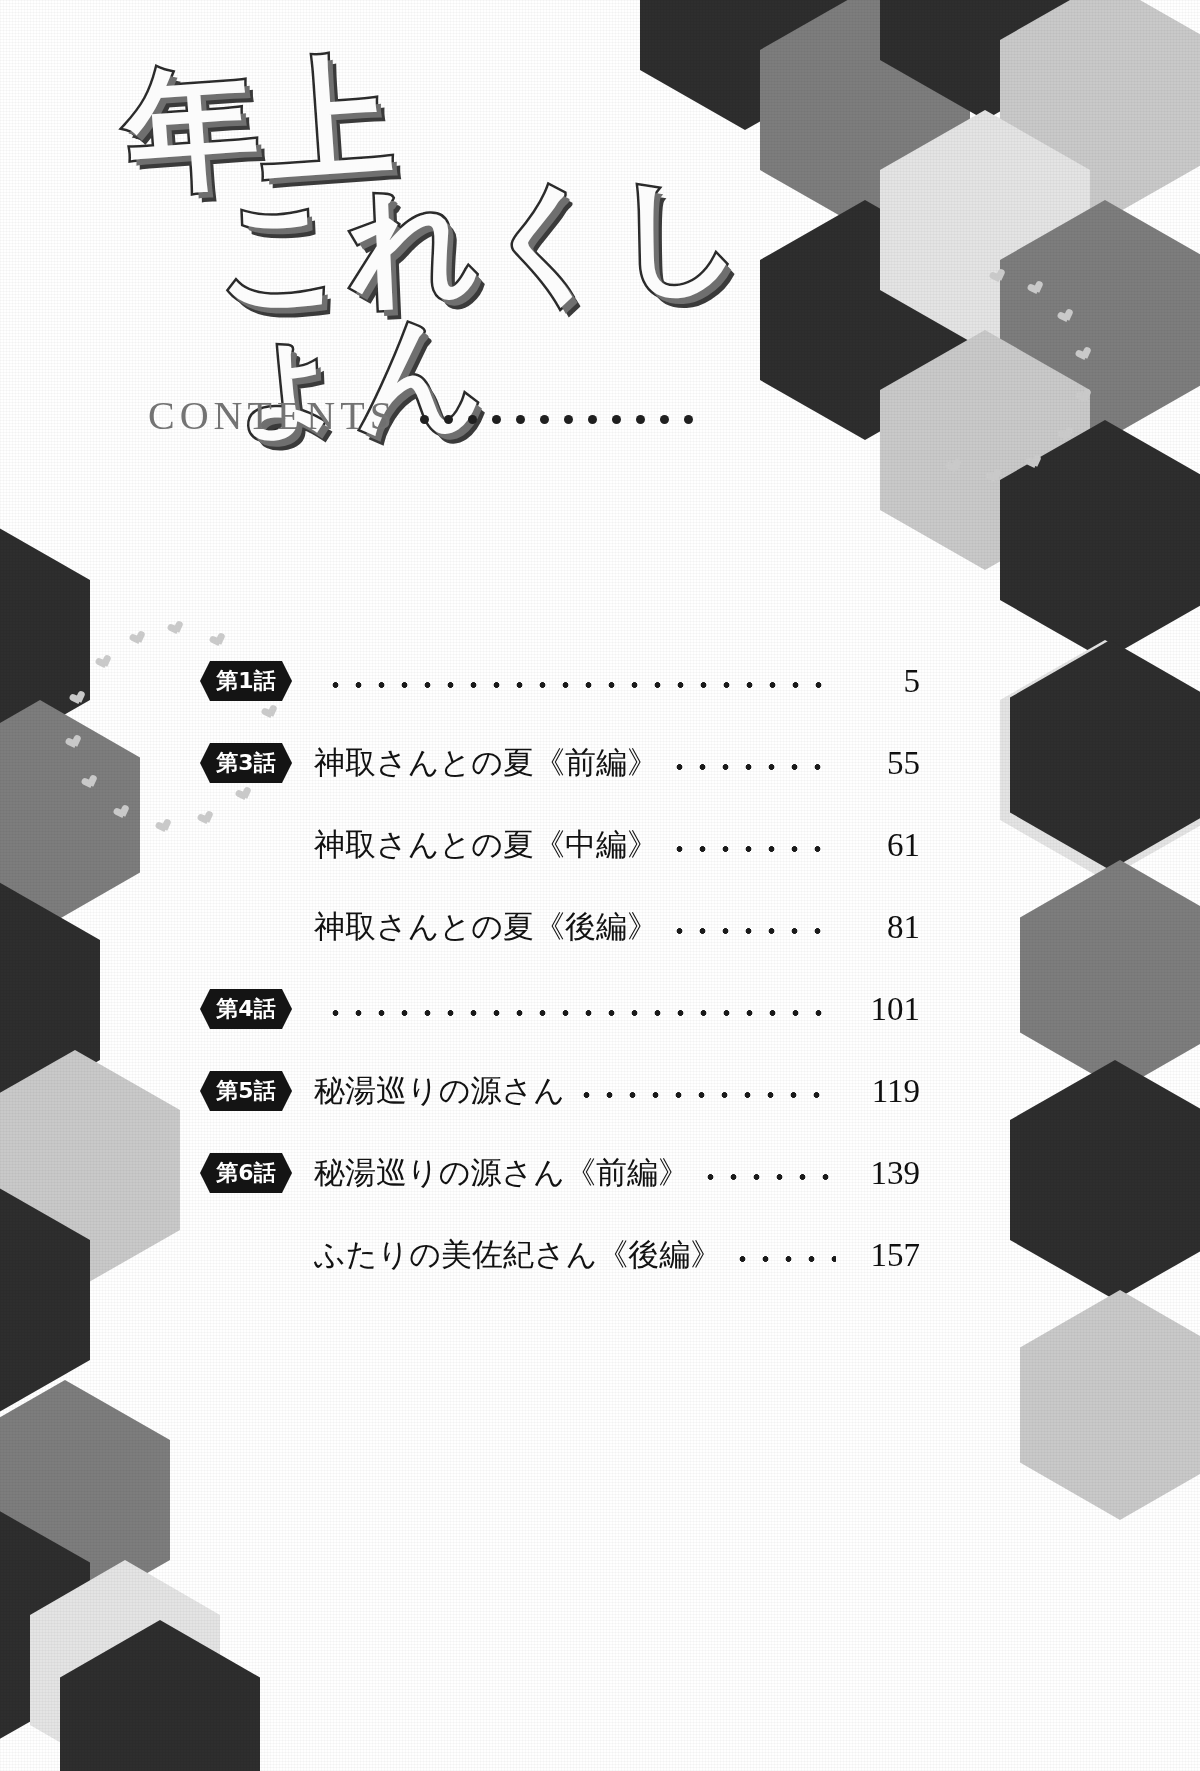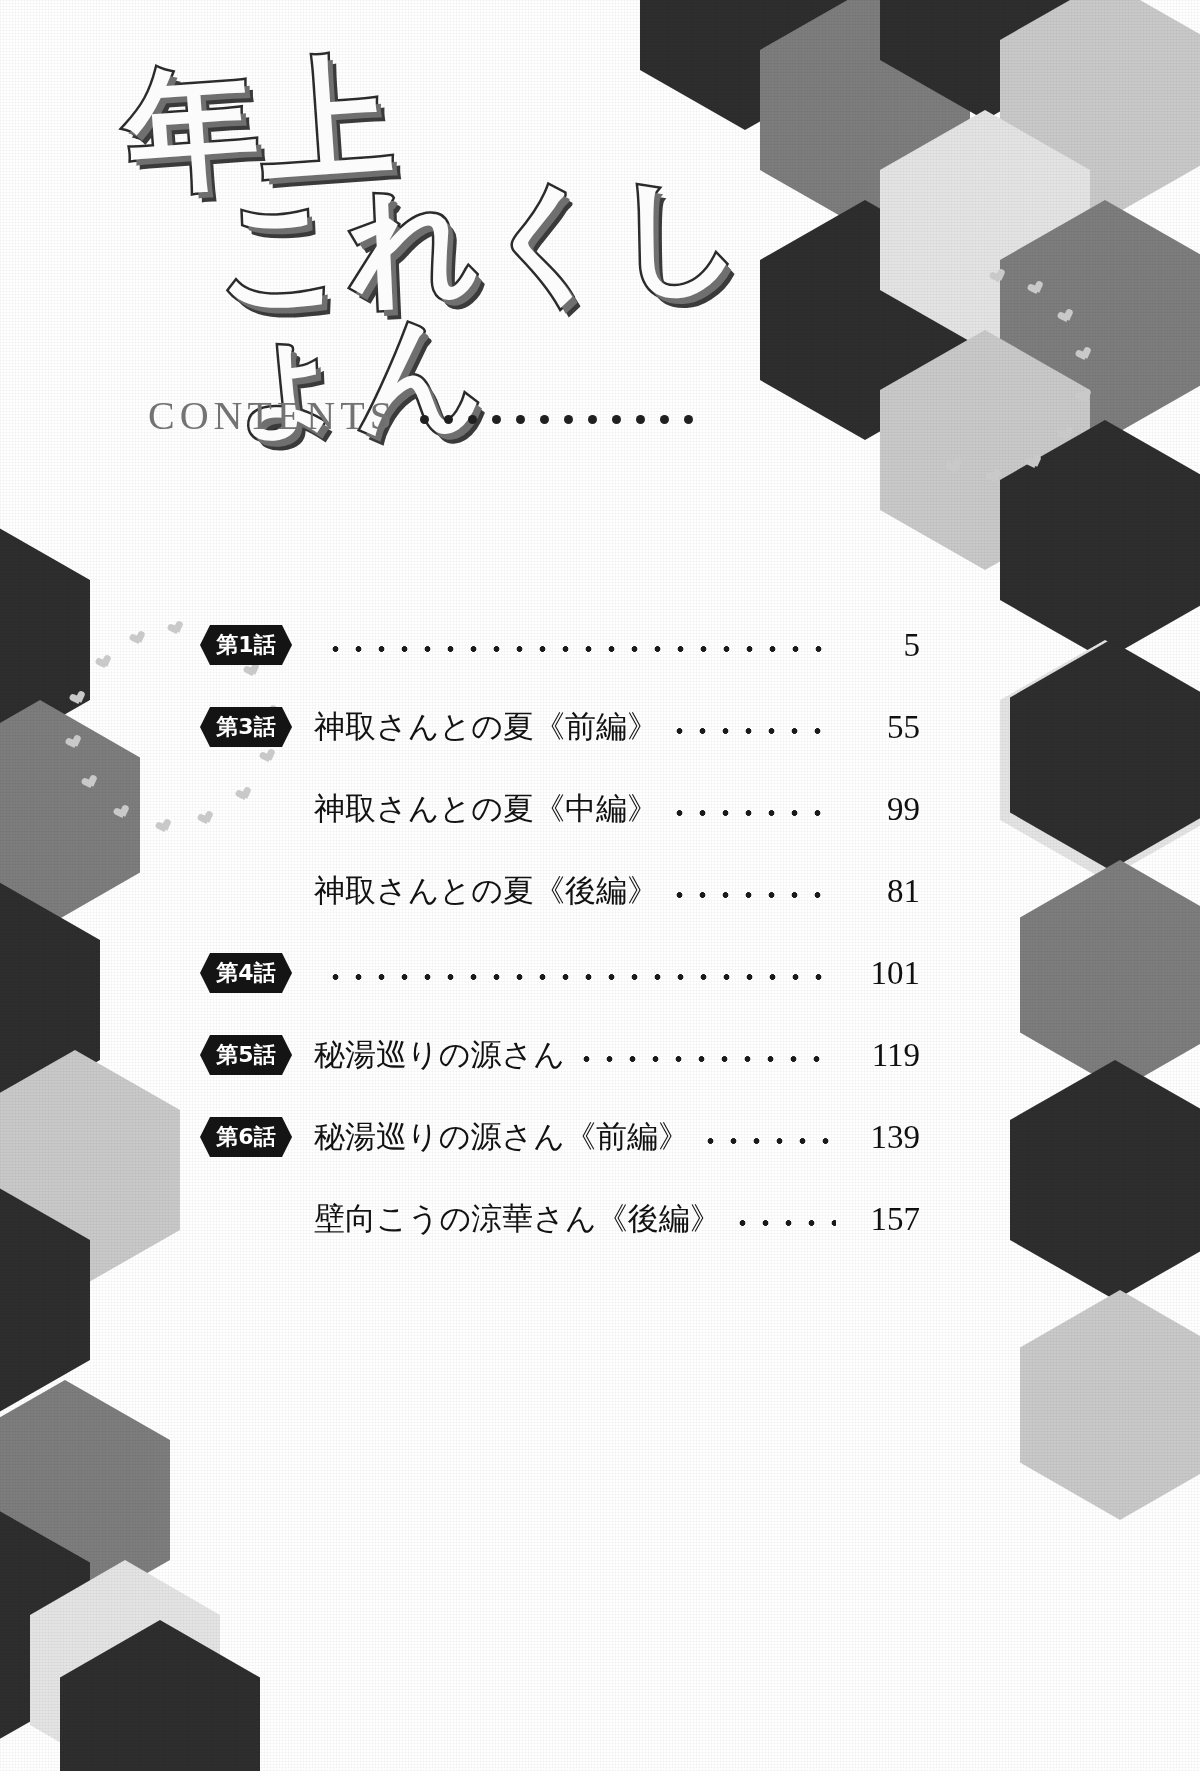--- a/index.html
+++ b/index.html
@@ -122,21 +122,21 @@
     width: 9px;
     height: 9px;
     border-radius: 50%;
     background: #1f1f1f;
   }
 
   
   .toc {
     position: absolute;
     left: 200px;
-    top: 604px;
+    top: 640px;
     width: 720px;
   }
   .toc-row {
     display: flex;
     align-items: center;
     height: 82px;
   }
   .chap-badge {
     flex: 0 0 auto;
     width: 92px;
@@ -283,21 +283,21 @@
       <div class="chap-badge">第3話</div>
       <div class="toc-title">神取さんとの夏《前編》</div>
       <div class="leader"></div>
       <div class="toc-page">55</div>
     </div>
 
     <div class="toc-row">
       <div class="chap-badge blank"></div>
       <div class="toc-title">神取さんとの夏《中編》</div>
       <div class="leader"></div>
-      <div class="toc-page">99</div>
+      <div class="toc-page">61</div>
     </div>
 
     <div class="toc-row">
       <div class="chap-badge blank"></div>
       <div class="toc-title">神取さんとの夏《後編》</div>
       <div class="leader"></div>
       <div class="toc-page">81</div>
     </div>
 
     <div class="toc-row">
@@ -315,19 +315,19 @@
 
     <div class="toc-row">
       <div class="chap-badge">第6話</div>
       <div class="toc-title">秘湯巡りの源さん《前編》</div>
       <div class="leader"></div>
       <div class="toc-page">139</div>
     </div>
 
     <div class="toc-row">
       <div class="chap-badge blank"></div>
-      <div class="toc-title">壁向こうの涼華さん《後編》</div>
+      <div class="toc-title">ふたりの美佐紀さん《後編》</div>
       <div class="leader"></div>
       <div class="toc-page">157</div>
     </div>
 
   </div>
 </div>
 
 </body></html>

